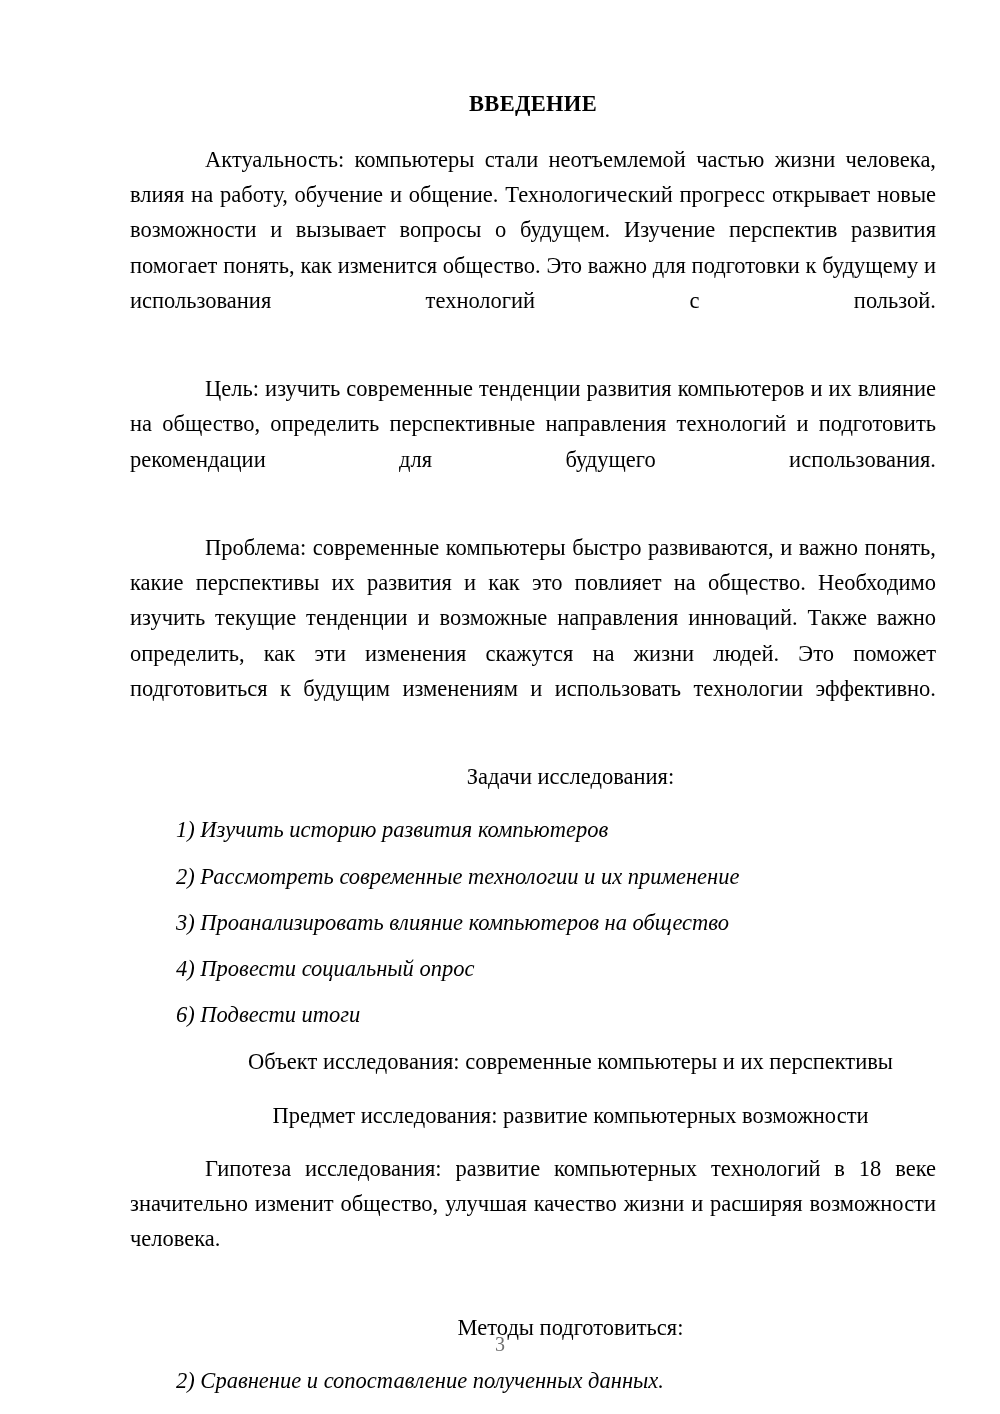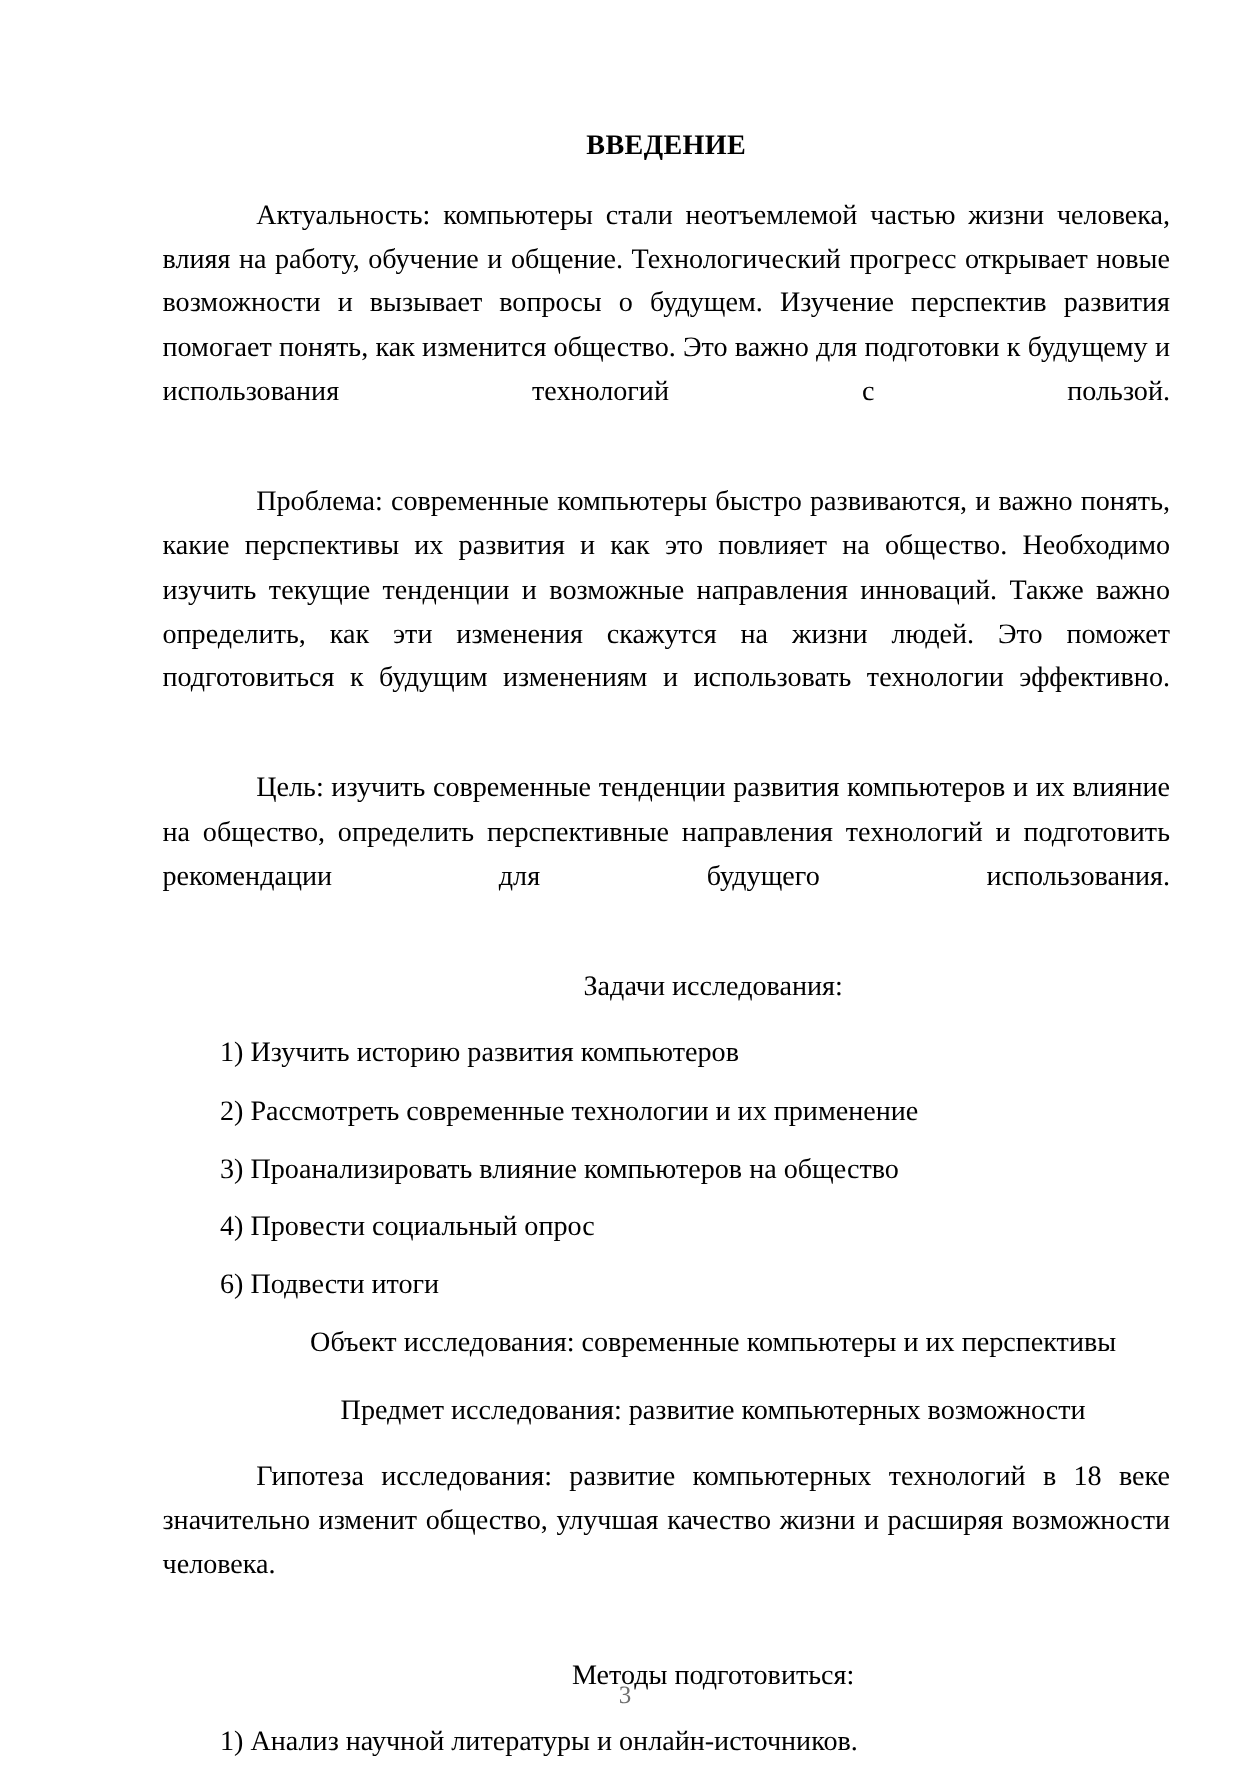--- a/index.html
+++ b/index.html
@@ -11,21 +11,21 @@
     width: 1000px;
     height: 1414px;
     position: relative;
     font-family: "Liberation Serif", "DejaVu Serif", serif;
     color: #000000;
     overflow: hidden;
   }
 
   .page {
     position: absolute;
-    top: 12px;
+    top: 0;
     left: 0;
     width: 1000px;
     height: 1184px;
     box-sizing: border-box;
   }
 
   .content {
     position: absolute;
     left: 130px;
     top: 88px;
@@ -72,20 +72,21 @@
     padding: 0;
   }
 
   .list-item {
     font-size: 22.5px;
     line-height: 35.2px;
     text-align: left;
     padding-left: 46px;
     margin: 0 0 11px 0;
     white-space: nowrap;
+    font-style: italic;
   }
 
   .sub-line {
     font-size: 22.5px;
     line-height: 35.2px;
     text-align: center;
     text-indent: 75px;
     margin: 0 0 18px 0;
   }
 
@@ -104,44 +105,43 @@
 <body>
 
 <div class="page">
 
   <div class="content">
 
     <h1 class="doc-heading">ВВЕДЕНИЕ</h1>
 
     <p class="para">Актуальность: компьютеры стали неотъемлемой частью жизни человека, влияя на работу, обучение и общение. Технологический прогресс открывает новые возможности и вызывает вопросы о будущем. Изучение перспектив развития помогает понять, как изменится общество. Это важно для подготовки к будущему и использования технологий с пользой.</p>
 
+    <p class="para">Цель: изучить современные тенденции развития компьютеров и их влияние на общество, определить перспективные направления технологий и подготовить рекомендации для будущего использования.</p>
+
     <p class="para">Проблема: современные компьютеры быстро развиваются, и важно понять, какие перспективы их развития и как это повлияет на общество. Необходимо изучить текущие тенденции и возможные направления инноваций. Также важно определить, как эти изменения скажутся на жизни людей. Это поможет подготовиться к будущим изменениям и использовать технологии эффективно.</p>
-
-    <p class="para">Цель: изучить современные тенденции развития компьютеров и их влияние на общество, определить перспективные направления технологий и подготовить рекомендации для будущего использования.</p>
 
     <p class="lead-line">Задачи исследования:</p>
 
     <ul class="list">
       <li class="list-item">1) Изучить историю развития компьютеров</li>
       <li class="list-item">2) Рассмотреть современные технологии и их применение</li>
       <li class="list-item">3) Проанализировать влияние компьютеров на общество</li>
       <li class="list-item">4) Провести социальный опрос</li>
       <li class="list-item">6) Подвести итоги</li>
     </ul>
 
     <p class="sub-line">Объект исследования: современные компьютеры и их перспективы</p>
 
     <p class="sub-line">Предмет исследования: развитие компьютерных возможности</p>
 
     <p class="para">Гипотеза исследования: развитие компьютерных технологий в 18 веке значительно изменит общество, улучшая качество жизни и расширяя возможности человека.</p>
 
     <p class="lead-line">Методы подготовиться:</p>
 
     <ul class="list">
-      <li class="list-item">1) Анализ научной литературы и онлайн-источников.</li>
       <li class="list-item">2) Сравнение и сопоставление полученных данных.</li>
     </ul>
 
   </div>
 
   <div class="page-number">3</div>
 
 </div>
 
 </body></html>

